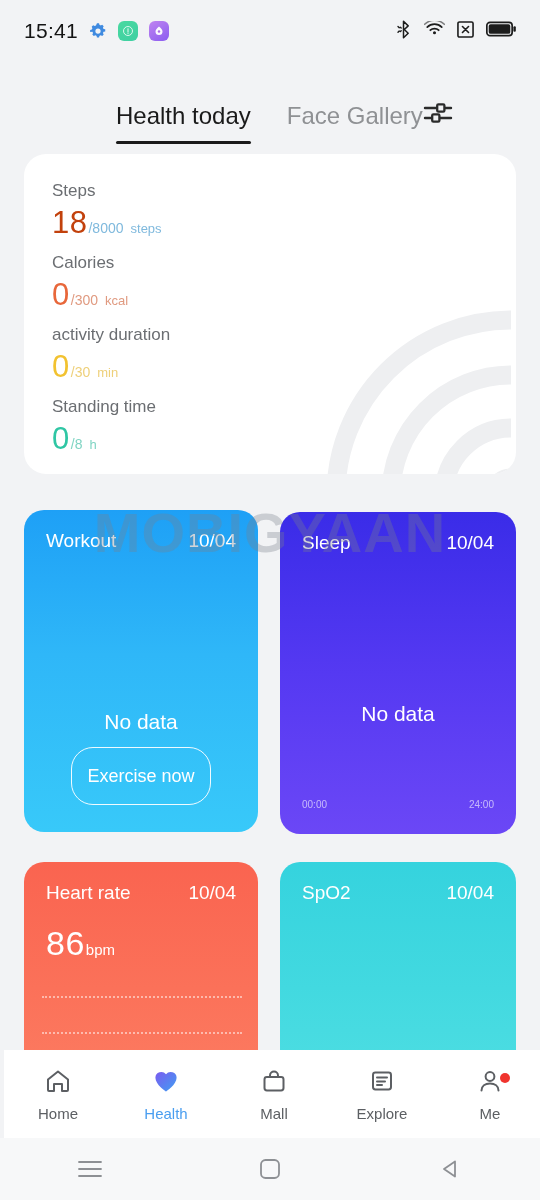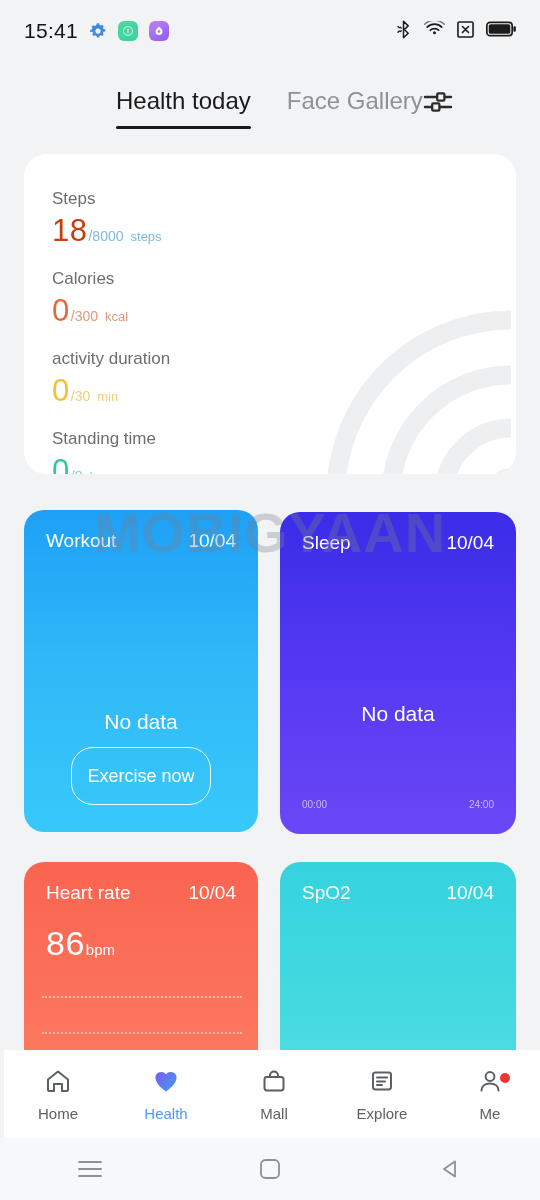--- a/index.html
+++ b/index.html
@@ -35,21 +35,21 @@
   .ic-gear { width: 18px; height: 18px; display:block; }
   .ic-app { width: 20px; height: 20px; border-radius: 6px; display:flex;
             align-items:center; justify-content:center; }
   .ic-app.green { background: linear-gradient(145deg,#4ad9a0,#3ecfa2); }
   .ic-app.purple { background: linear-gradient(145deg,#c084f0,#8a5cf0); }
 
   
   .tabbar {
     position: absolute; top: 68px; left: 0;
     width: 432px; height: 62px;
-    display: flex; align-items: center;
+    display: flex; align-items: flex-end;
     padding: 0 28px;
   }
   .tab {
     position: relative;
     font-size: 24px;
     padding: 4px 0 0 0;
     white-space: nowrap;
   }
   .tab.active { color: #1a1a1a; font-weight: 400; margin-left: 88px; }
   .tab.inactive { color: #8f9194; margin-left: 36px; }
@@ -70,21 +70,21 @@
     width: 492px; height: 320px;
     background: #ffffff;
     border-radius: 22px;
     overflow: hidden;
   }
   .arcs { position: absolute; right: 0; bottom: -34px; width: 260px; height: 268px; }
   .summary-list {
     position: absolute; left: 28px; top: 22px;
     display: flex; flex-direction: column;
   }
-  .metric { margin-bottom: 2px; margin-top: 8px; }
+  .metric { margin-bottom: 2px; }
   .metric-label {
     font-size: 17px; color: #6b6e72; line-height: 30px;
   }
   .metric-value { display: flex; align-items: baseline; line-height: 34px; }
   .mv-num { font-size: 31px; letter-spacing: .5px; }
   .mv-unit { font-size: 14px; margin-left: 1px; }
   .mv-unit2 { font-size: 13px; margin-left: 7px; }
   .c-steps { color: #c2410c; }
   .c-cal   { color: #e8673a; }
   .c-act   { color: #f2c230; }

